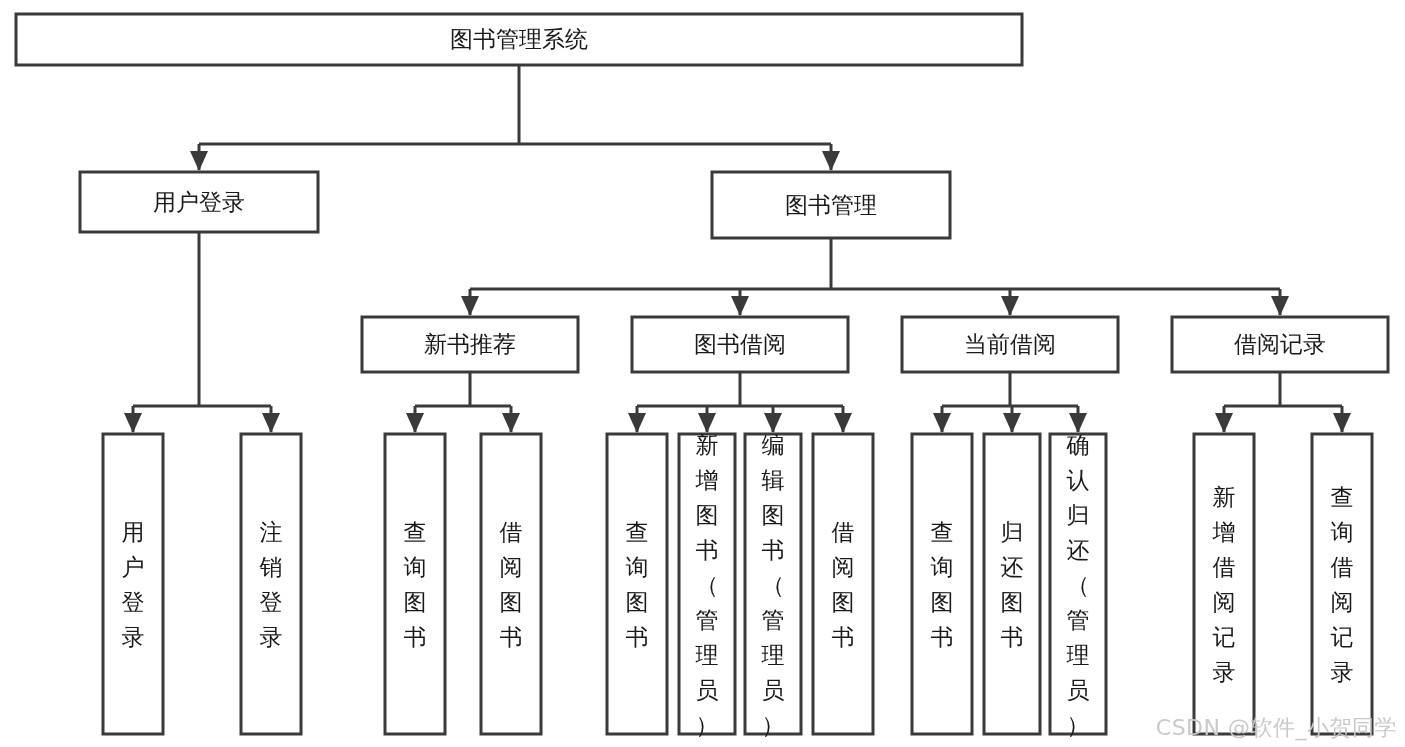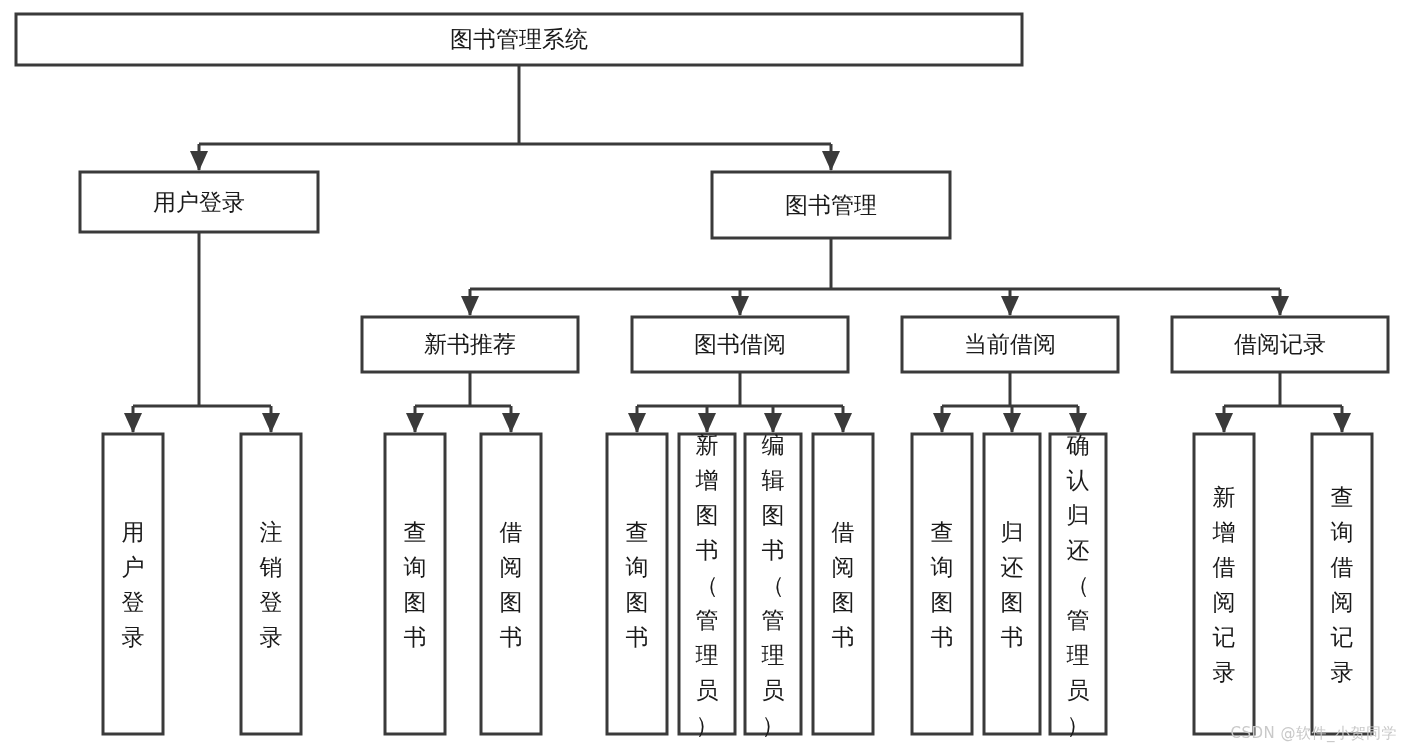--- a/index.html
+++ b/index.html
@@ -49,21 +49,21 @@
     fill: #1a1a1a;
     font-size: 23px;
     font-family: "DejaVu Sans", "Liberation Sans", sans-serif;
     text-anchor: middle;
   }
   .watermark {
     position: absolute;
     right: 8px;
     bottom: 4px;
     color: #c9c9c9;
-    font-size: 15px;
+    font-size: 22px;
     font-family: "DejaVu Sans", "Liberation Sans", sans-serif;
     letter-spacing: 0.5px;
     white-space: nowrap;
     pointer-events: none;
     margin-top: 7px;
   }
 </style>
 </head>
 <body>
 

